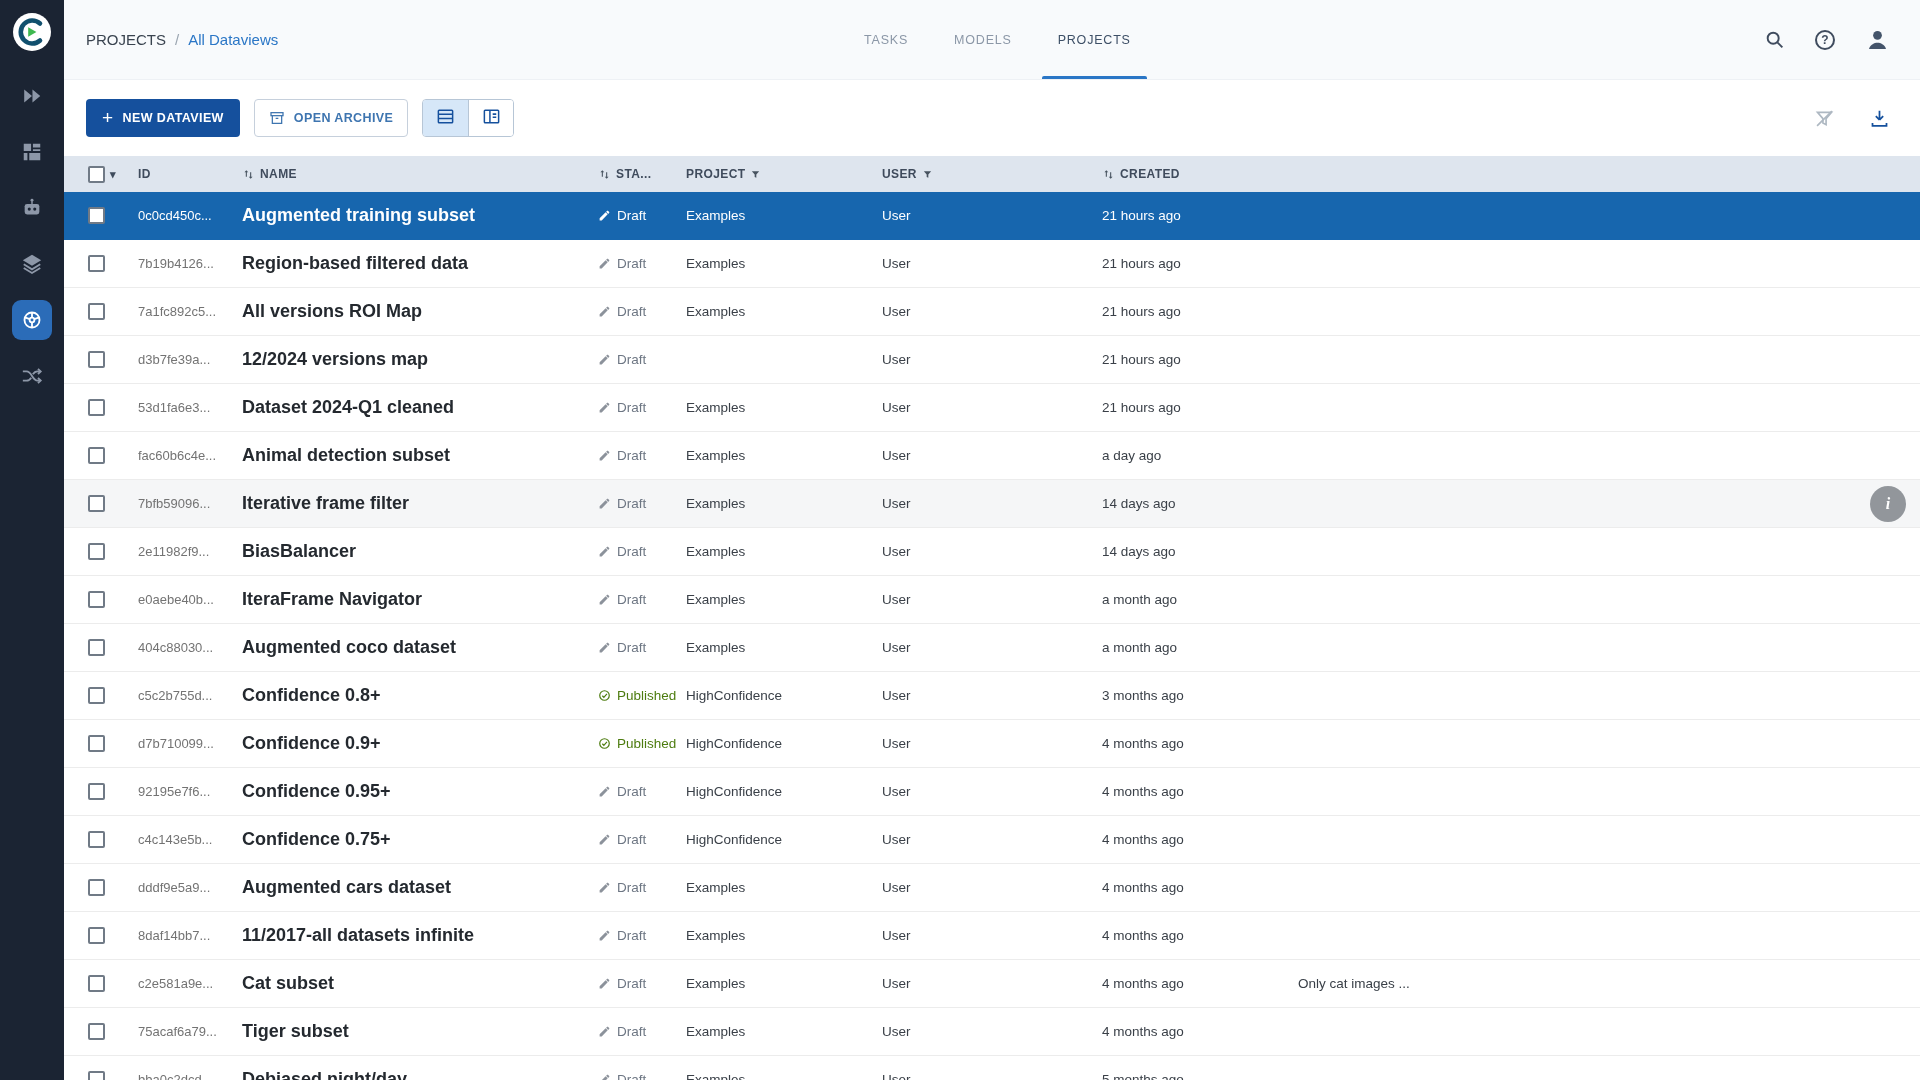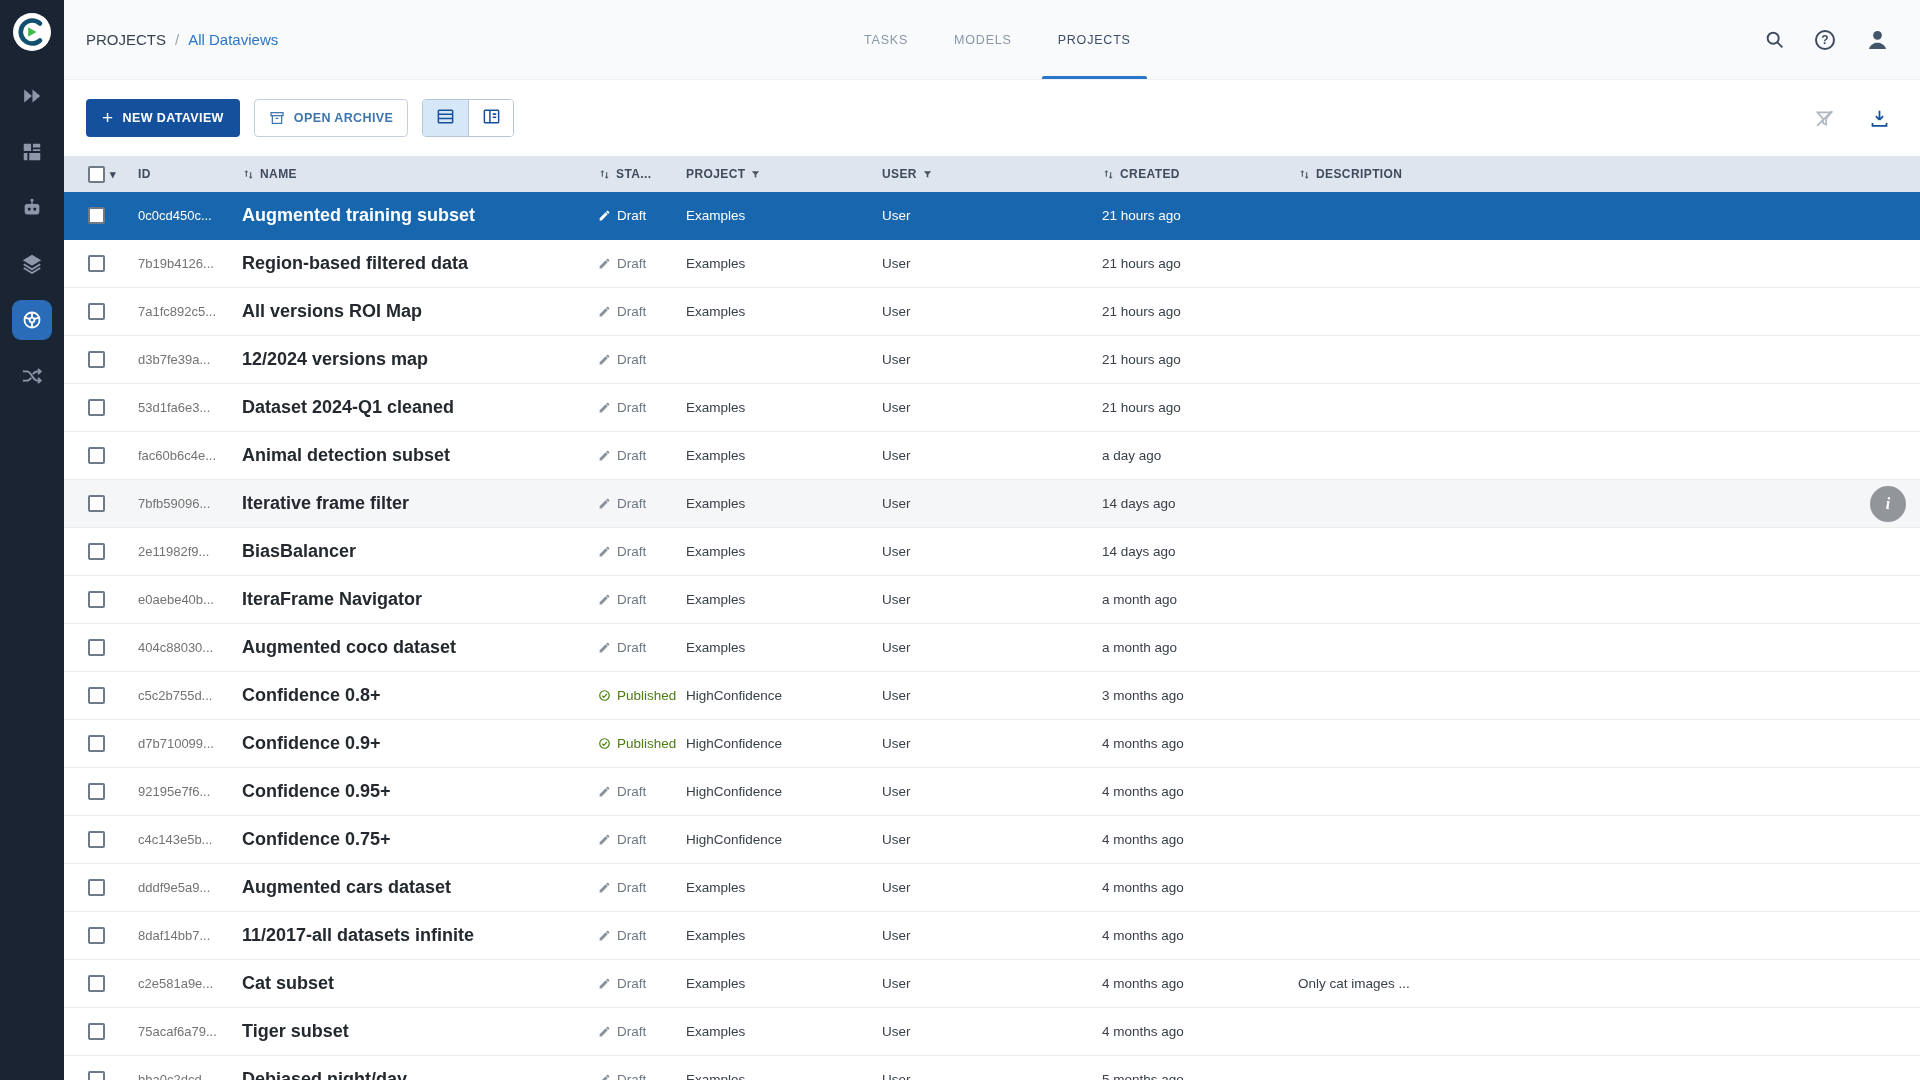--- a/index.html
+++ b/index.html
@@ -273,28 +273,20 @@
             </span>
         </div>
         <div class="th c6">
           <span class="sort-icon">
               <svg viewBox="0 0 24 24">
                 <path d="M8 4L4.5 8H7v8h2V8h2.5L8 4zM16 20l3.5-4H17V8h-2v8h-2.5l3.5 4z"></path>
               </svg>
             </span>
           <span class="lbl">CREATED</span>
         </div>
-        <div class="th c7">
-          <span class="sort-icon">
-              <svg viewBox="0 0 24 24">
-                <path d="M8 4L4.5 8H7v8h2V8h2.5L8 4zM16 20l3.5-4H17V8h-2v8h-2.5l3.5 4z"></path>
-              </svg>
-            </span>
-          <span class="lbl">DESCRIPTION</span>
-        </div>
       </div>
       <div class="tbody">
           <div class="tr grid selected">
     <div class="td c0">
       <span class="checkbox"></span>
     </div>
     <div class="td c1">0c0cd450c...</div>
     <div class="td c2">Augmented training subset</div>
     <div class="td c3 draft">
       <span class="st-icon icon-draft">

